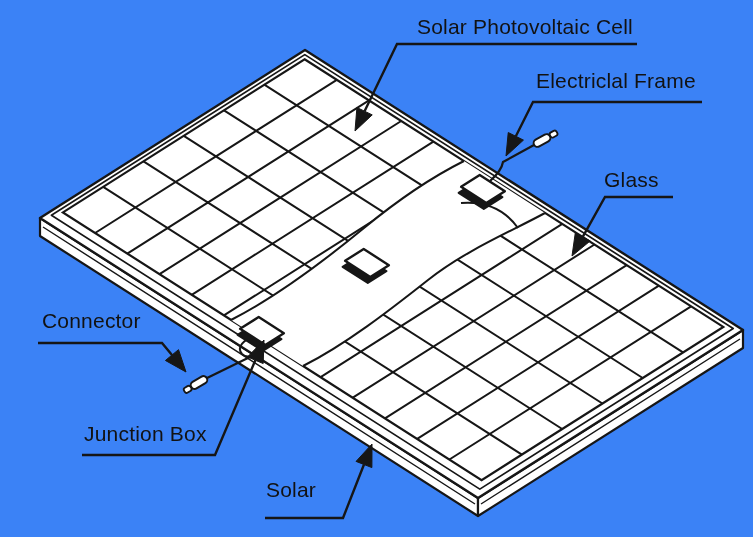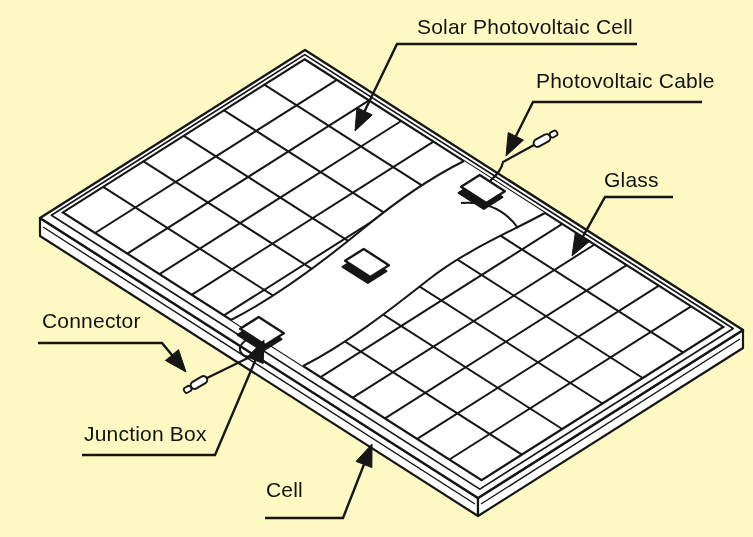--- a/index.html
+++ b/index.html
@@ -1,16 +1,16 @@
 <!DOCTYPE html>
 <html><head>
 <meta charset="utf-8">
 <style>
   html,body{margin:0;padding:0;background:#fff;}
-  .stage{position:relative;width:753px;height:537px;background:#fef9c3;overflow:hidden;
+  .stage{position:relative;width:753px;height:537px;background:#3b82f6;overflow:hidden;
          font-family:"Liberation Sans",sans-serif;}
   .stage svg{position:absolute;left:0;top:0;}
   .lbl{position:absolute;font-size:21px;line-height:25px;color:#121212;white-space:nowrap;
        letter-spacing:.2px;}
 </style>
 </head>
 <body>
 
 <div class="stage">
   <svg id="art" width="753" height="537" viewBox="0 0 753 537">
@@ -81,18 +81,18 @@
           <polygon points="264,340 263.19602572676513,363.57124573220466 247.55652618274337,356.90745896996935" fill="#161616" stroke="#161616" stroke-width="1"></polygon>
         </g>
         <g>
           <polyline points="265,518 343,518 363.9727786223532,464.4832545498573" fill="none" stroke="#161616" stroke-width="2.4"></polyline>
           <polygon points="372,444 371.88676333479805,467.5846809912208 356.05879390990833,461.3818281084938" fill="#161616" stroke="#161616" stroke-width="1"></polygon>
         </g>
       </g>
   </svg>
 
   <div class="lbl" style="left:417px;top:14px">Solar Photovoltaic Cell</div>
-  <div class="lbl" style="left:536px;top:68px">Photovoltaic Cable</div>
+  <div class="lbl" style="left:536px;top:68px">Electriclal Frame</div>
   <div class="lbl" style="left:604px;top:167px">Glass</div>
   <div class="lbl" style="left:84px;top:421px">Junction Box</div>
   <div class="lbl" style="left:42px;top:308px">Connector</div>
-  <div class="lbl" style="left:266px;top:477px">Cell</div>
+  <div class="lbl" style="left:266px;top:477px">Solar</div>
 </div>
 
 </body></html>

